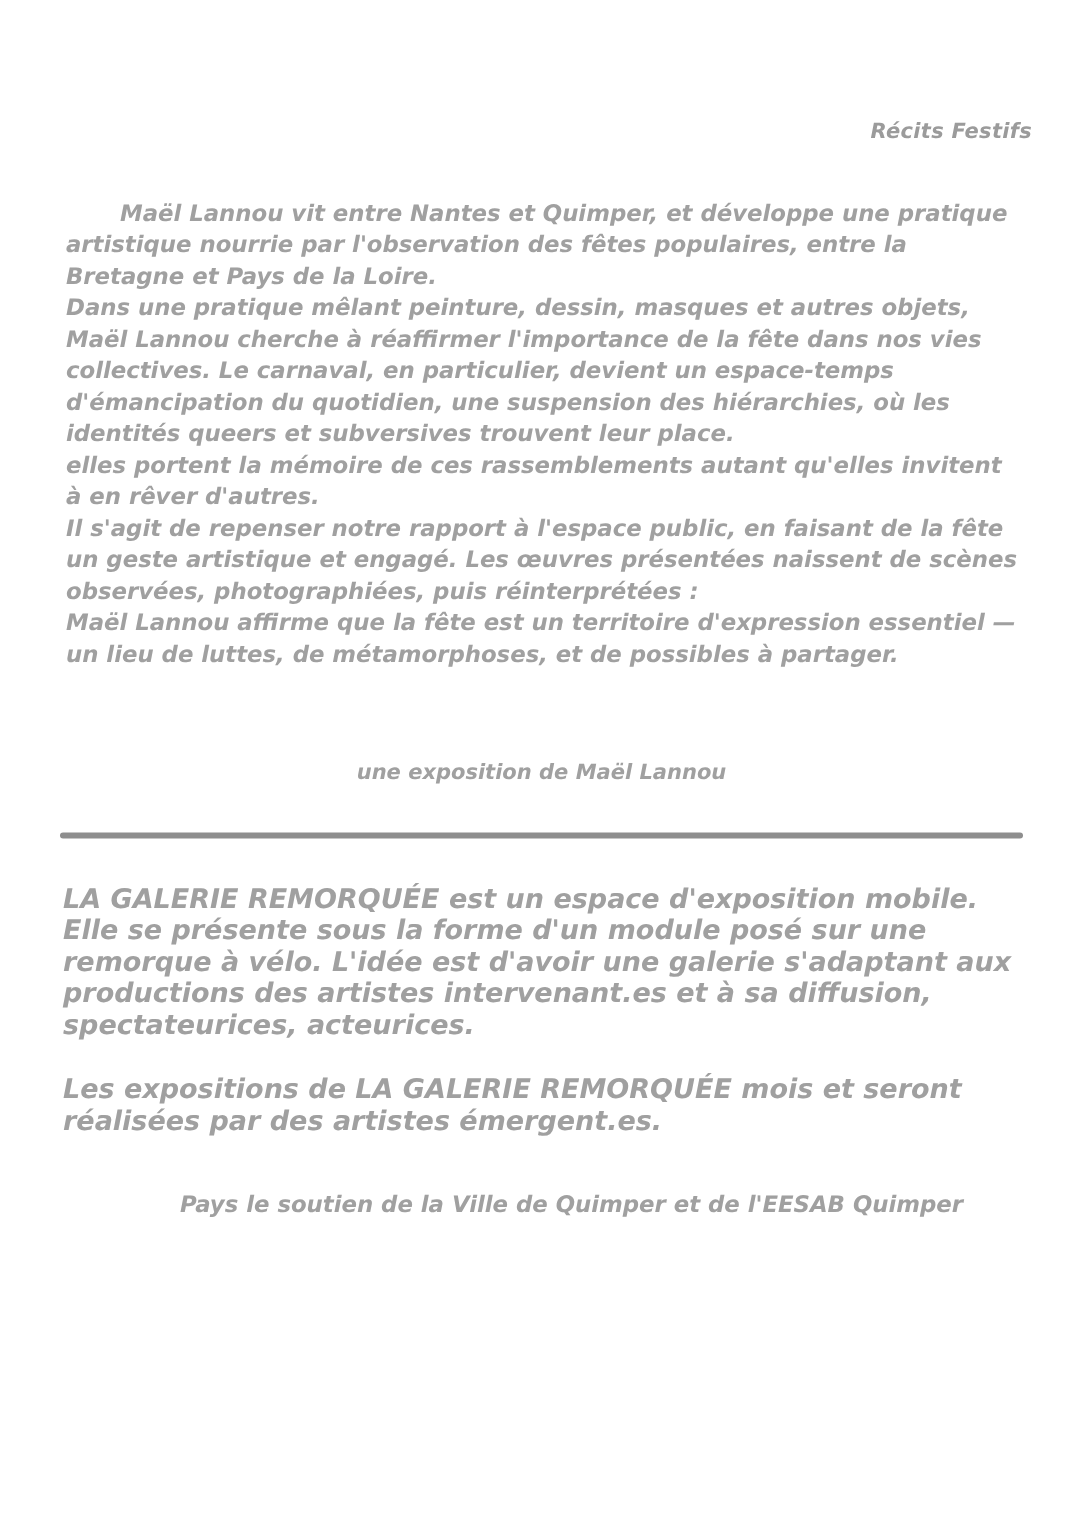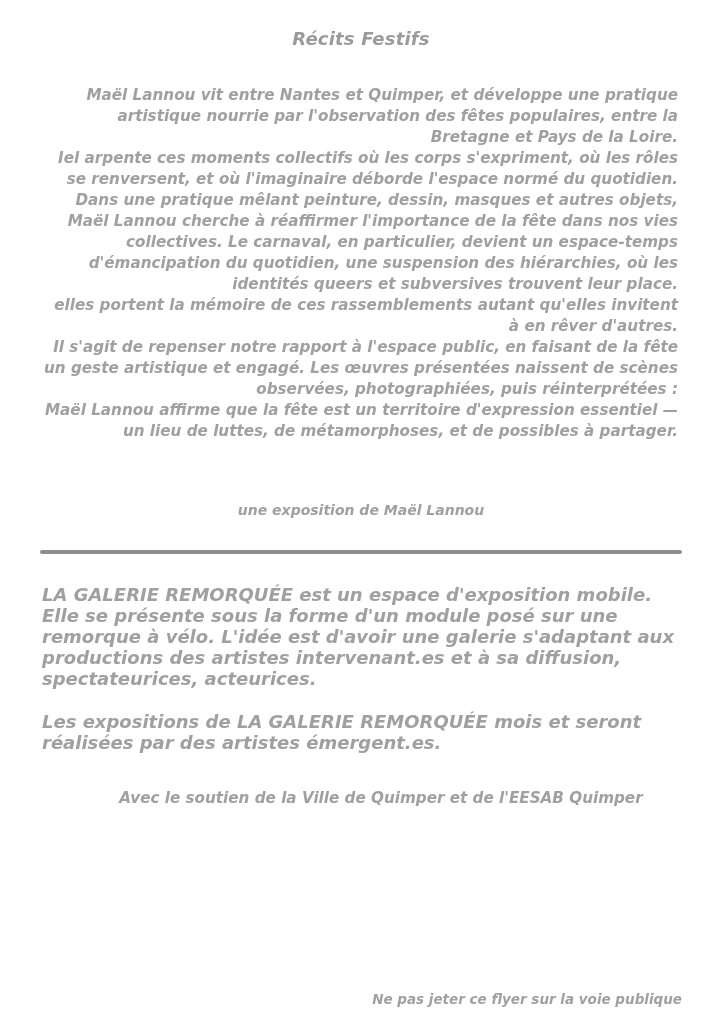--- a/index.html
+++ b/index.html
@@ -16,31 +16,31 @@
     overflow: hidden;
   }
   .page {
     position: relative;
     width: 722px;
     height: 1024px;
     box-sizing: border-box;
     padding: 0 34px;
   }
   .title {
-    text-align: center;
+    text-align: right;
     font-style: italic;
     font-weight: bold;
-    font-size: 18px;
+    font-size: 14px;
     letter-spacing: 0.2px;
-    margin-top: 28px;
+    margin-top: 80px;
     color: #9b9b9b;
   }
   .intro {
     margin-top: 36px;
-    text-align: right;
+    text-align: left;
     font-style: italic;
     font-weight: bold;
     font-size: 15.2px;
     line-height: 21px;
     color: #a0a0a0;
     padding: 0 10px;
   }
   .intro p {
     margin: 0;
   }
@@ -95,33 +95,32 @@
 </style>
 </head>
 <body>
 
 <div class="page">
 
   <div class="title">Récits Festifs</div>
 
   <div class="intro">
     <p class="first">Maël Lannou vit entre Nantes et Quimper, et développe une pratique artistique nourrie par l'observation des fêtes populaires, entre la Bretagne et Pays de la Loire.</p>
-    <p>Iel arpente ces moments collectifs où les corps s'expriment, où les rôles se renversent, et où l'imaginaire déborde l'espace normé du quotidien.</p>
     <p>Dans une pratique mêlant peinture, dessin, masques et autres objets, Maël Lannou cherche à réaffirmer l'importance de la fête dans nos vies collectives. Le carnaval, en particulier, devient un espace-temps d'émancipation du quotidien, une suspension des hiérarchies, où les identités queers et subversives trouvent leur place.</p>
     <p>elles portent la mémoire de ces rassemblements autant qu'elles invitent à en rêver d'autres.</p>
     <p>Il s'agit de repenser notre rapport à l'espace public, en faisant de la fête un geste artistique et engagé. Les œuvres présentées naissent de scènes observées, photographiées, puis réinterprétées :</p>
     <p>Maël Lannou affirme que la fête est un territoire d'expression essentiel — un lieu de luttes, de métamorphoses, et de possibles à partager.</p>
   </div>
 
   <div class="exposition">une exposition de Maël Lannou</div>
 
   <div class="rule"></div>
 
   <div class="blocks">
     <p>LA GALERIE REMORQUÉE est un espace d'exposition mobile. Elle se présente sous la forme d'un module posé sur une remorque à vélo. L'idée est d'avoir une galerie s'adaptant aux productions des artistes intervenant.es et à sa diffusion, spectateurices, acteurices.</p>
     <p>Les expositions de LA GALERIE REMORQUÉE mois et seront réalisées par des artistes émergent.es.</p>
   </div>
 
-  <div class="support">Avec le soutien de la Ville de Quimper et de l'EESAB Quimper</div>
+  <div class="support">Pays le soutien de la Ville de Quimper et de l'EESAB Quimper</div>
 
   <div class="footer">Ne pas jeter ce flyer sur la voie publique</div>
 
 </div>
 
 </body></html>

